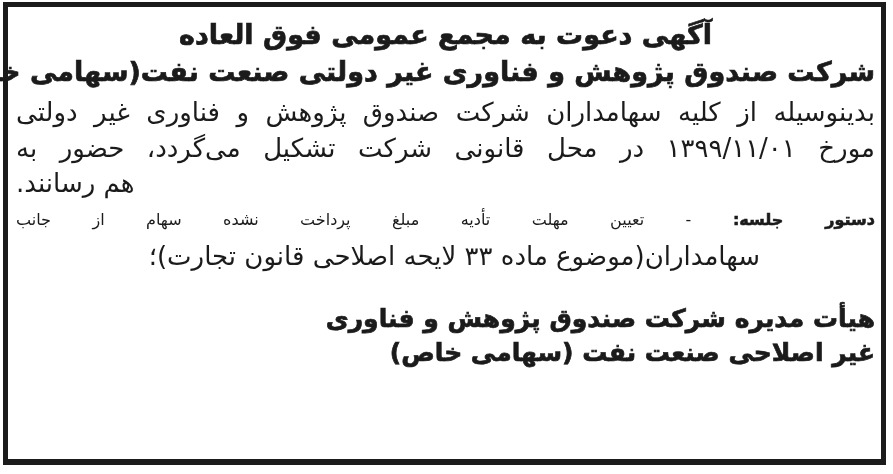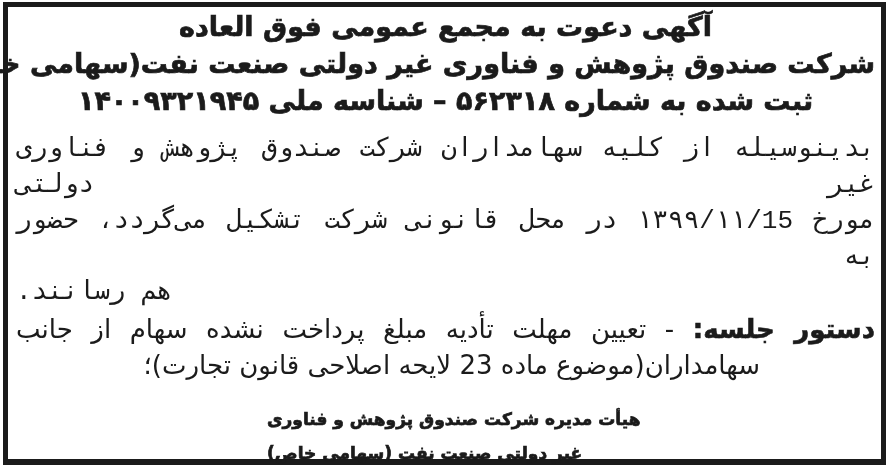--- a/index.html
+++ b/index.html
@@ -21,93 +21,92 @@
   }
   .notice-box {
     position: absolute;
     top: 2px;
     left: 3px;
     width: 883px;
     height: 463px;
     box-sizing: border-box;
     border: 5px solid #1b1b1b;
     border-bottom-width: 6px;
-    padding: 1px 6px 0 8px;
+    padding: 9px 6px 0 8px;
     background: #ffffff;
   }
   .hdr {
     text-align: center;
     font-weight: bold;
     font-size: 27px;
     line-height: 37px;
     -webkit-text-stroke: 0.7px #1b1b1b;
     letter-spacing: 0;
     white-space: nowrap;
   }
-  .body-block { margin-top: 12px; font-family: Liberation Mono, monospace; }
+  .body-block { margin-top: 4px; }
   .jline {
     font-size: 26px;
     line-height: 36px;
     text-align: justify;
     text-align-last: justify;
     text-justify: inter-word;
   }
   .rline {
     font-size: 26px;
     line-height: 34px;
     text-align: left;
   }
   .agenda-l1 {
-    font-size: 26px;
+    font-size: 16px;
     line-height: 36px;
     text-align: justify;
     text-align-last: justify;
     text-justify: inter-word;
     margin-top: 2px;
   }
   .agenda-label {
     font-weight: bold;
     -webkit-text-stroke: 0.6px #1b1b1b;
   }
   .agenda-l2 {
     font-size: 26px;
     line-height: 36px;
     text-align: right;
     padding-left: 0;
     padding-right: 115px;
   }
   .signature {
-    margin-top: 19px;
+    margin-top: 28px;
     width: 608px;
-    text-align: left;
+    text-align: right;
     font-weight: bold;
-    font-size: 17px;
+    font-size: 25px;
     line-height: 34px;
     -webkit-text-stroke: 0.7px #1b1b1b;
     white-space: nowrap;
   }
 </style>
 </head>
 <body>
 
 <div class="page">
   <div class="notice-box">
 
     <div class="hdr">آگهی دعوت به مجمع عمومی فوق العاده</div>
     <div class="hdr">شرکت صندوق پژوهش و فناوری غیر دولتی صنعت نفت(سهامی خاص)</div>
-    <div class="hdr">ثبت شده به شماره ۵۶۲۳۱۸ – شناسه ملی ۱۴۰۰۹۳۲۱۹۴۵</div>
 
     <div class="body-block">
       <div class="jline">بدینوسیله از کلیه سهامداران شرکت صندوق پژوهش و فناوری غیر دولتی</div>
-      <div class="jline">مورخ ۱۳۹۹/۱۱/15 در محل قانونی شرکت تشکیل می‌گردد، حضور به</div>
+      <div class="jline">مورخ ۱۳۹۹/۱۱/۰۱ در محل قانونی شرکت تشکیل می‌گردد، حضور به</div>
       <div class="rline">هم رسانند.</div>
     </div>
 
     <div class="agenda-l1"><span class="agenda-label">دستور جلسه:</span> <span>- تعیین مهلت تأدیه مبلغ پرداخت نشده سهام از جانب</span></div>
-    <div class="agenda-l2">سهامداران(موضوع ماده 23 لایحه اصلاحی قانون تجارت)؛</div>
+    <div class="agenda-l2">سهامداران(موضوع ماده ۳۳ لایحه اصلاحی قانون تجارت)؛</div>
 
     <div class="signature">
       <div>هیأت مدیره شرکت صندوق پژوهش و فناوری</div>
-      <div>غیر دولتی صنعت نفت (سهامی خاص)</div>
+      <div>غیر اصلاحی صنعت نفت (سهامی خاص)</div>
     </div>
 
   </div>
 </div>
 
 </body></html>

